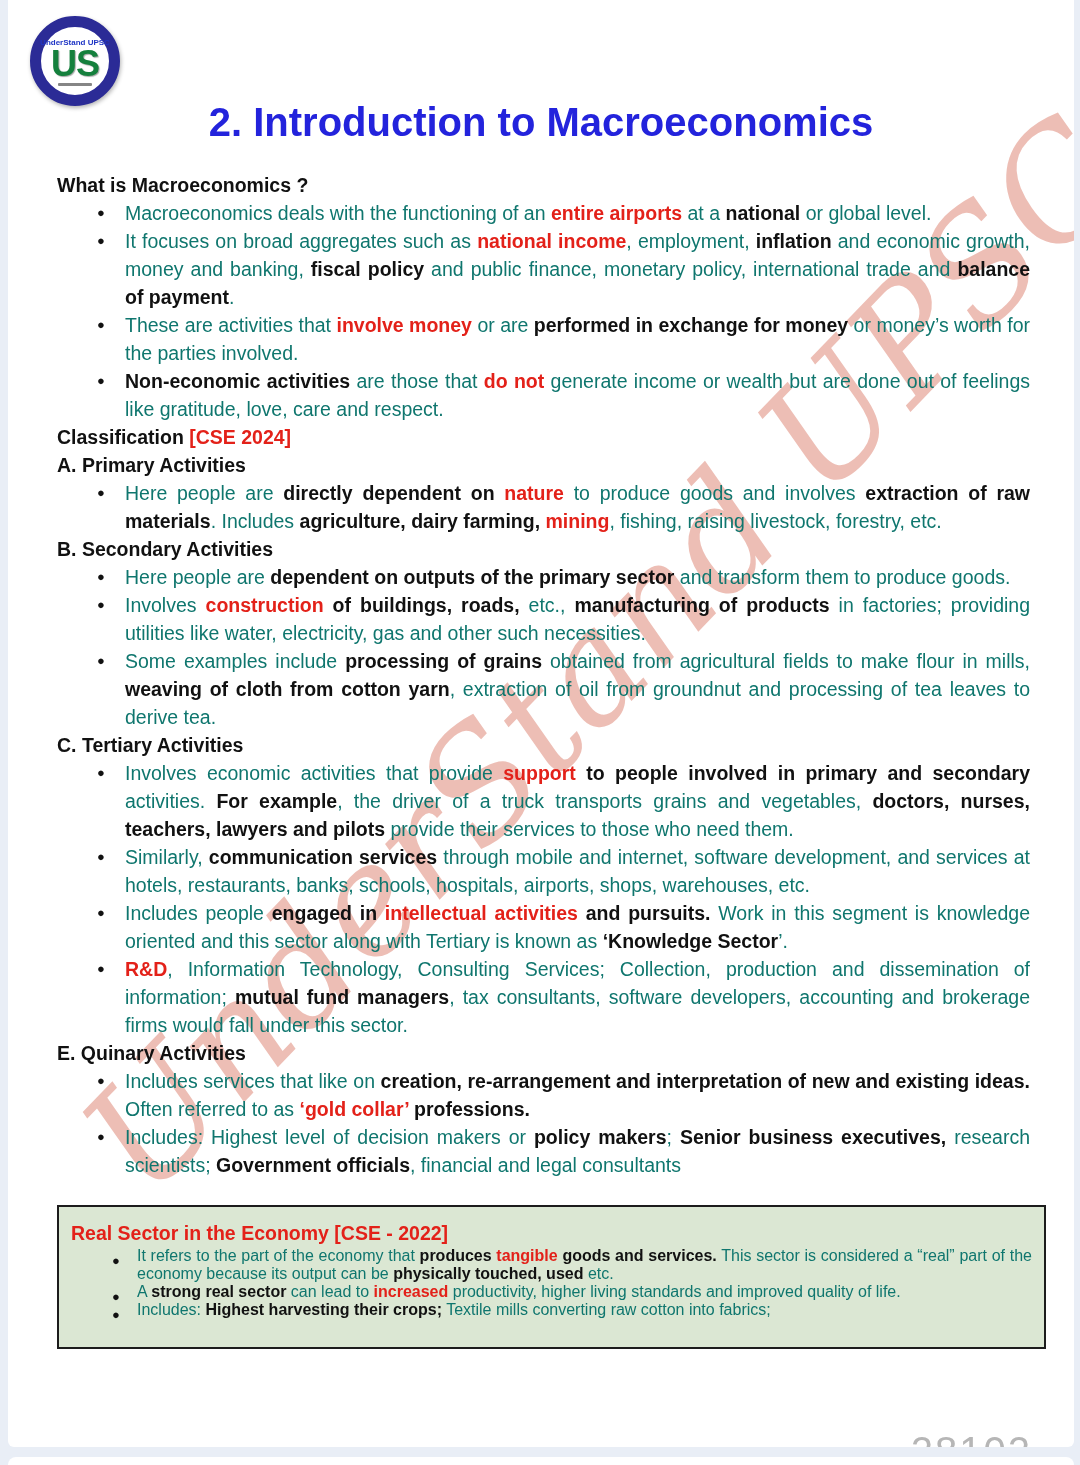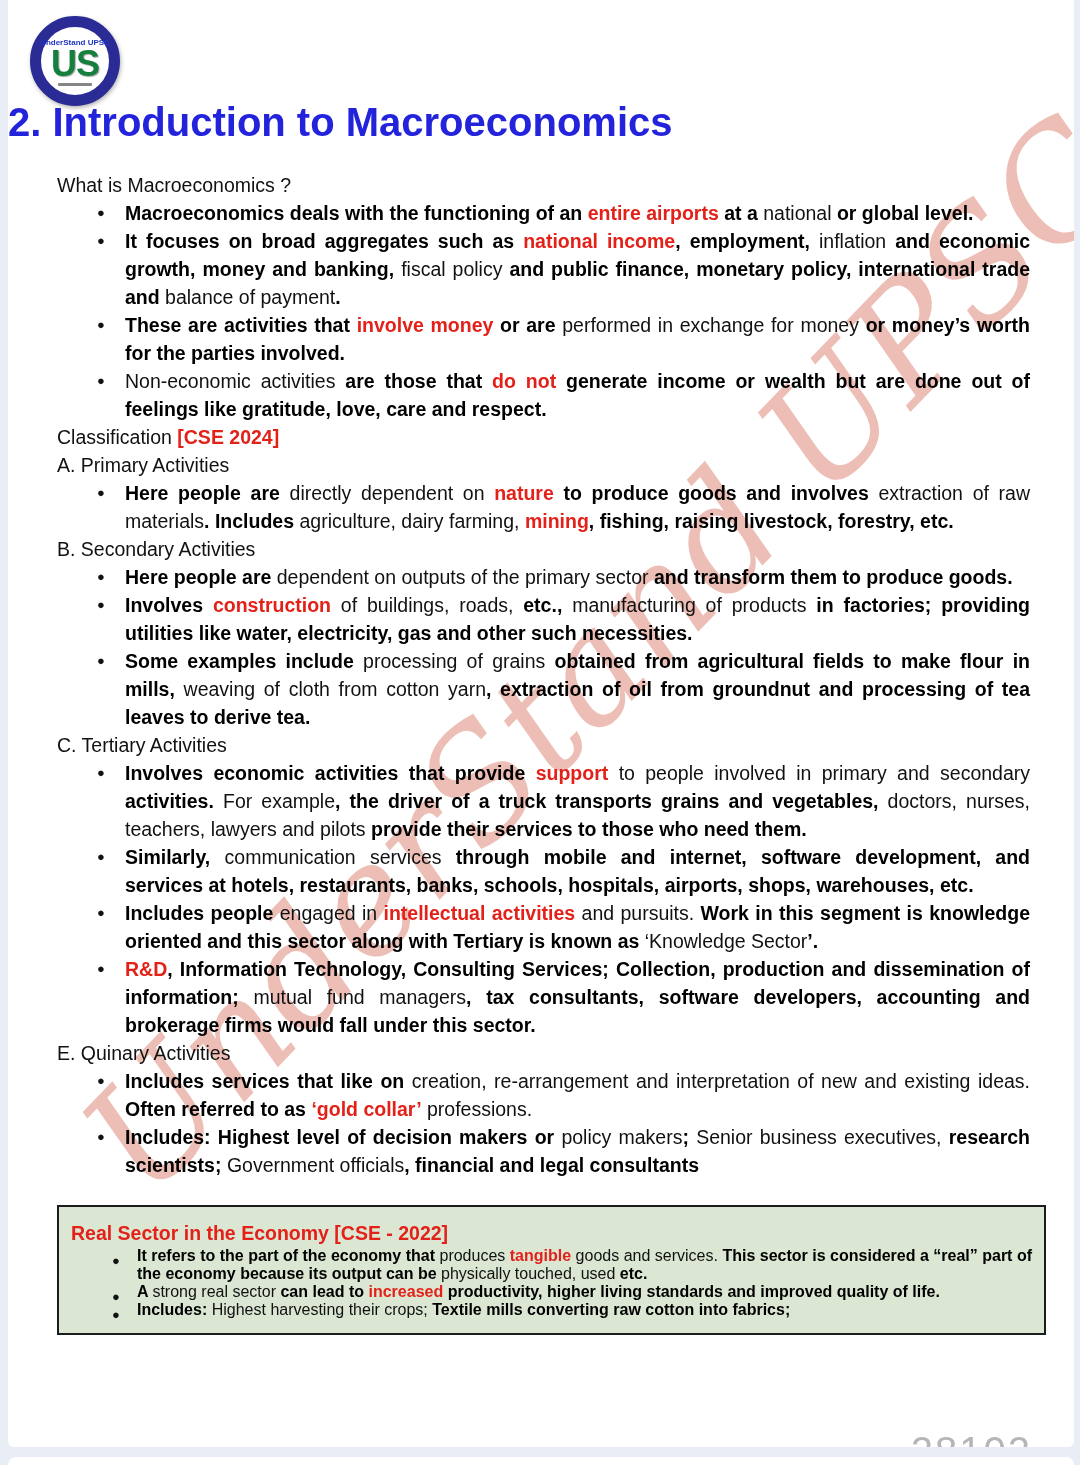--- a/index.html
+++ b/index.html
@@ -51,48 +51,48 @@
     font-style:italic;
     font-size:150px;
     color:rgba(221,131,114,.52);
     white-space:nowrap;text-align:center;
     z-index:1;pointer-events:none;
   }
   
   .title{
     position:relative;z-index:2;
     margin:100px 0 14px 0;
-    text-align:left;
+    text-align:center;
     font-size:40px;font-weight:bold;color:var(--blue);
     letter-spacing:0;
   }
   .content{
     position:relative;z-index:2;
     margin-top:26px;
     padding:0 44px 0 49px;
     font-size:19.5px;line-height:28px;color:#1b1b1b;
   }
   .block{margin:0;}
   .heading{font-weight:bold;color:#111;}
   .bullet{position:relative;padding-left:68px;}
   .bullet .dot{
     position:absolute;left:40px;top:0;
     font-size:13px;line-height:28px;color:#111;
   }
   .btext{text-align:justify;}
-  .r-n{font-weight:bold;color:#000000;}
-  .r-b{font-weight:normal;color:#111;}
+  .r-n{font-weight:normal;color:#0f766e;}
+  .r-b{font-weight:bold;color:#111;}
   .r-r{font-weight:bold;color:var(--red);}
   
   .green-box{
     position:relative;z-index:2;
     margin:26px 28px 0 49px;
     background:var(--box-bg);
     border:2px solid #1c1c1c;
-    padding:12px 12px 14px 12px;
+    padding:12px 12px 28px 12px;
   }
   .box-heading{font-size:19.5px;line-height:28px;font-weight:bold;color:var(--red);}
   .green-box .bullet{padding-left:66px;}
   .green-box .bullet .dot{left:41px;}
   
   .pagenum{
     position:absolute;top:1429px;right:42px;
     font-size:40px;color:var(--gray-num);
     letter-spacing:2px;z-index:2;
   }

